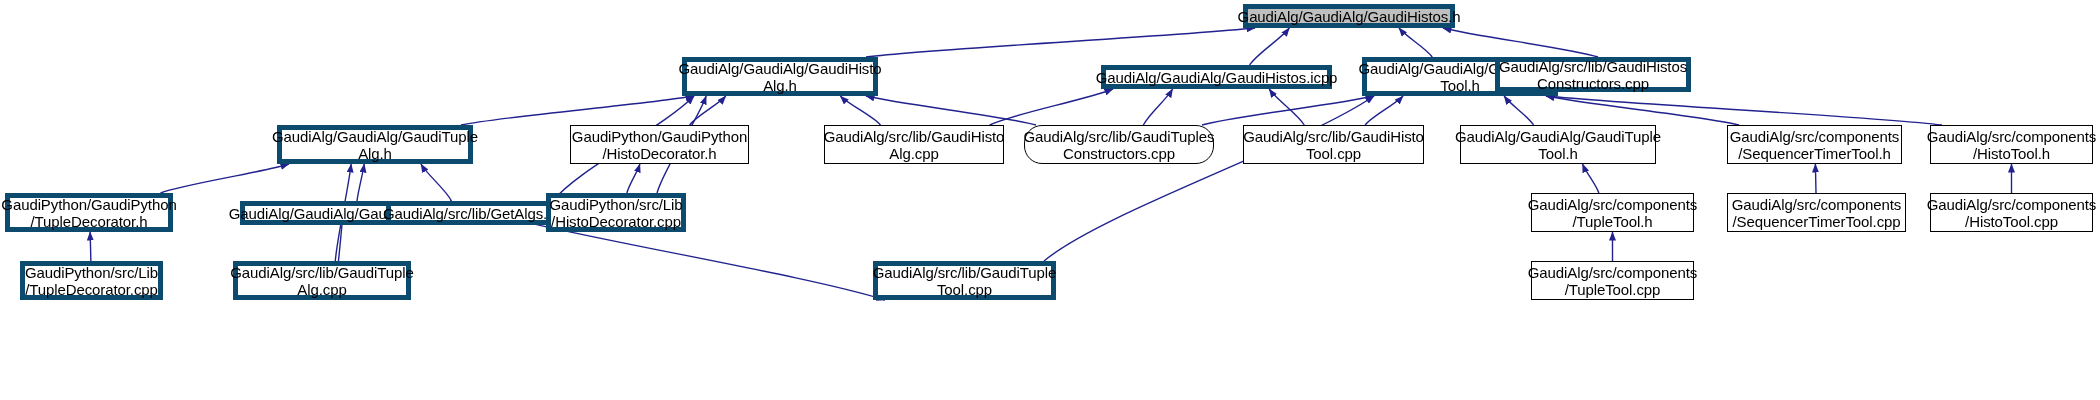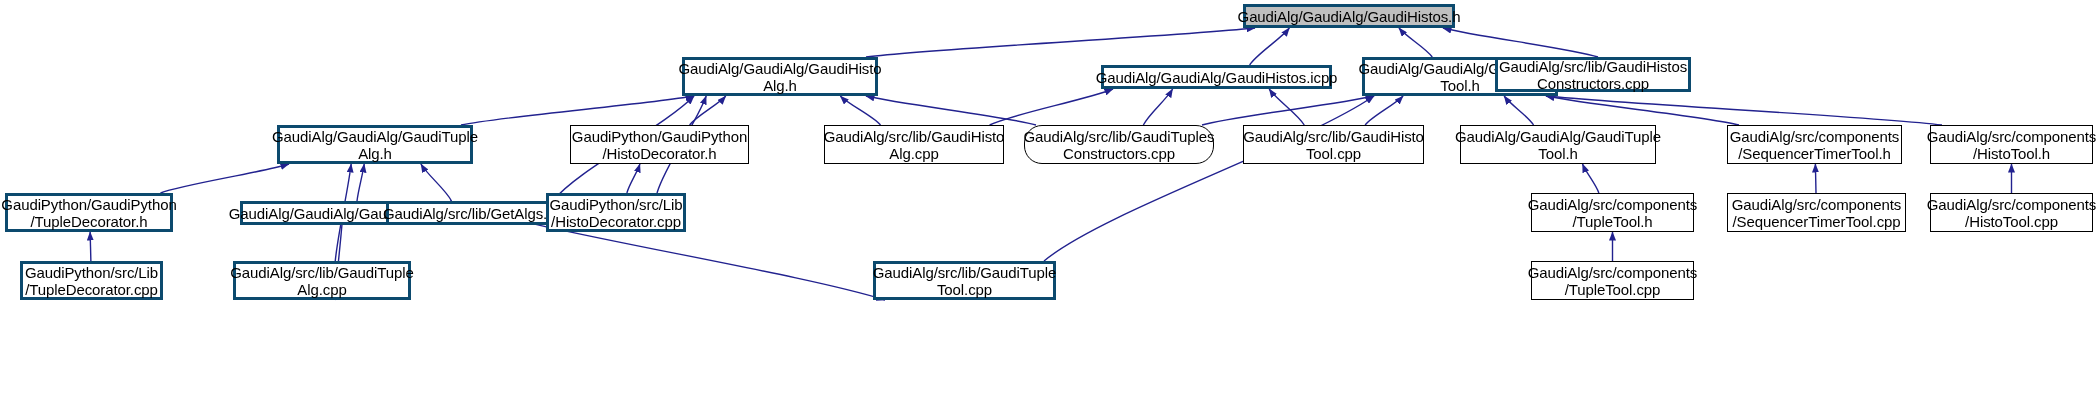--- a/index.html
+++ b/index.html
@@ -37,21 +37,21 @@
     line-height: 17px;
     letter-spacing: -0.1px;
     white-space: pre-line;
     z-index: 5;
   }
   .node.root {
     background: #bfbfbf;
     border: 1px solid #404040;
   }
   .node.thick {
-    border: 3px solid #0c4a6e;
+    border: 5px solid #0c4a6e;
   }
 </style>
 </head>
 <body>
 
 <div id="graph-root">
   <svg id="edge-layer" viewBox="0 0 2100 400">
     <defs>
       <marker id="arrowhead" markerWidth="9" markerHeight="7" refX="8.5" refY="3.5" orient="auto" markerUnits="userSpaceOnUse">
         <polygon points="0 0, 9 3.5, 0 7" fill="#22228f"></polygon>

